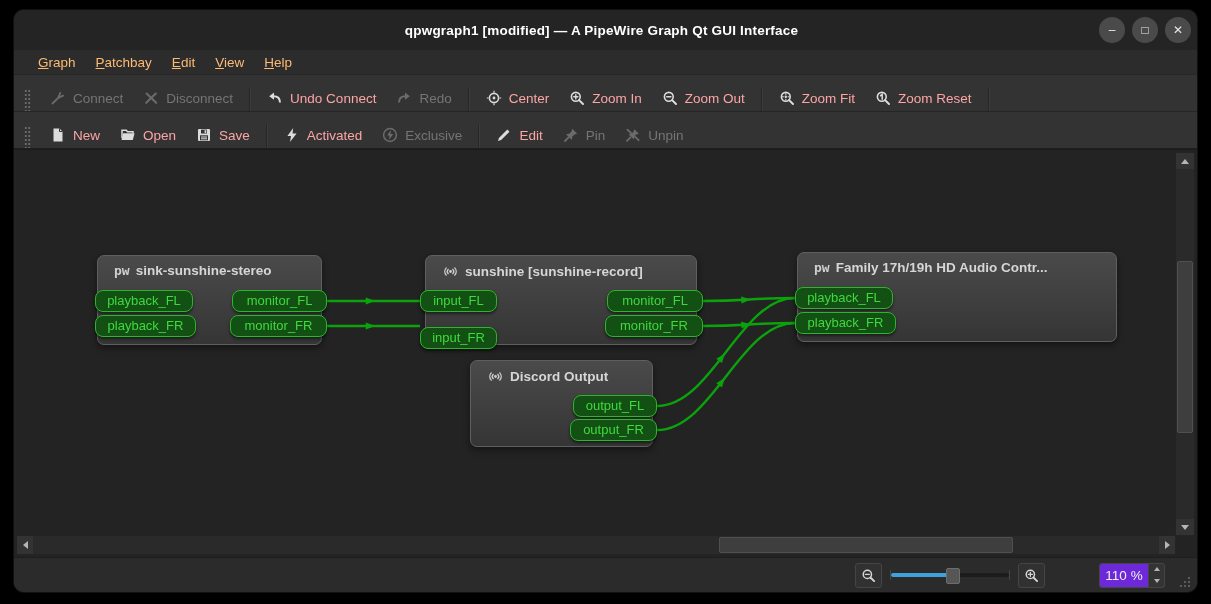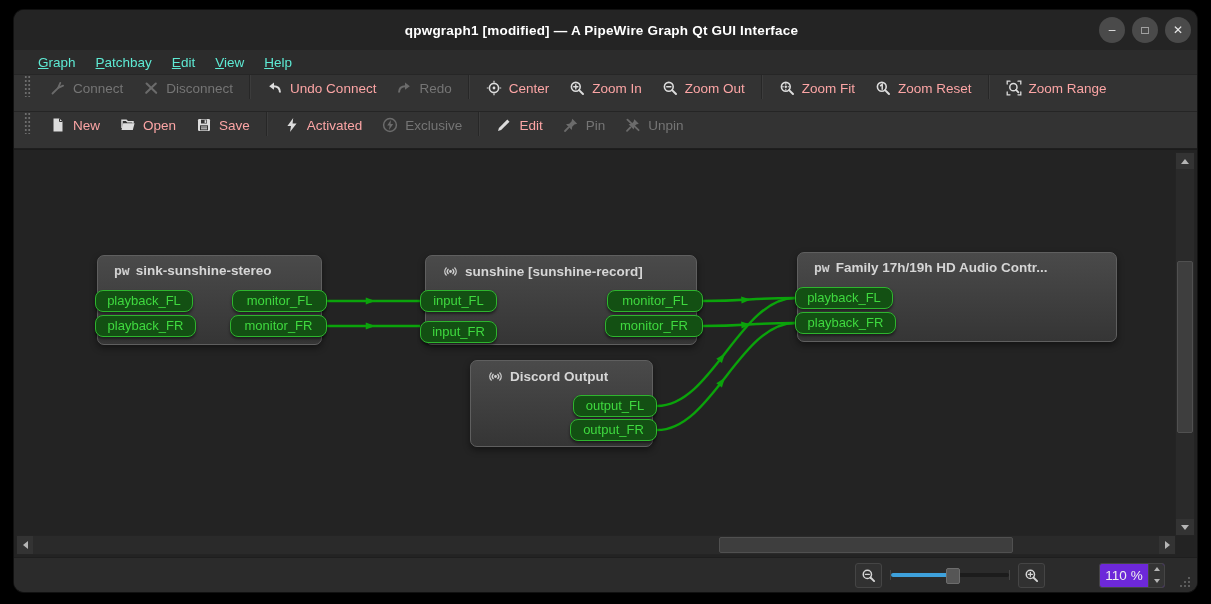--- a/index.html
+++ b/index.html
@@ -11,24 +11,24 @@
   
   .titlebar{height:40px;background:#242424;display:flex;align-items:center;position:relative;flex:none;}
   .titlebar .title{position:absolute;left:0;right:8px;text-align:center;color:#fff;
     font-size:13.5px;font-weight:bold;letter-spacing:.2px;}
   .win-controls{margin-left:auto;display:flex;gap:7px;padding-right:6px;z-index:2;}
   .win-btn{width:26px;height:26px;border-radius:50%;background:#4a4a4a;color:#e8e8e8;
     display:flex;align-items:center;justify-content:center;font-size:12px;line-height:1;cursor:default;}
   
   .menubar{height:24px;background:#2c2c2c;display:flex;align-items:center;padding-left:14px;flex:none;
     border-bottom:1px solid #262626;}
-  .menu-item{display:inline-block;color:#5eead4;font-size:13.5px;padding:2px 10px;}
+  .menu-item{display:inline-block;color:#fdba74;font-size:13.5px;padding:2px 10px;}
   .menu-item::first-letter{text-decoration:underline;}
   
-  .toolbar{height:36px;background:#333333;display:flex;align-items:flex-start;gap:2px;
+  .toolbar{height:36px;background:#333333;display:flex;align-items:flex-end;gap:2px;
     padding:0 8px;flex:none;border-bottom:1px solid #252525;}
   .toolbar.t2{border-bottom:1px solid #1e1e1e;}
   .thandle{width:7px;height:22px;margin:0 8px 0 2px;
     background-image:radial-gradient(circle,#6d6d6d 1px,transparent 1.1px);
     background-size:3.5px 4px;}
   .titem{display:flex;align-items:center;gap:7px;padding:5px 9px;color:#fca5a5;font-size:13.5px;
     border-radius:3px;white-space:nowrap;}
   .titem .ticon{color:#dcdcdc;}
   .titem.disabled{color:#757575;}
   .titem.disabled .ticon{color:#6b6b6b;}
@@ -187,28 +187,20 @@
       <svg class="ticon" width="16" height="16" viewBox="0 0 16 16" stroke="currentColor" fill="none" stroke-linecap="round">
             <circle cx="6.8" cy="6.8" r="4.4" stroke-width="1.6"></circle>
             <path d="M10.1 10.1 L14 14" stroke-width="2"></path>
             <path d="M5.6 5.7 L7.2 4.5 V9.3" stroke-width="1.5"></path>
           </svg>
       <span>Zoom Reset</span>
     </div>
 
     <div class="tsep"></div>
 
-    <div class="titem">
-      <svg class="ticon" width="16" height="16" viewBox="0 0 16 16" stroke="currentColor" fill="none" stroke-linecap="round">
-            <path d="M1.2 4 V1.2 H4 M12 1.2 H14.8 V4 M14.8 12 V14.8 H12 M4 14.8 H1.2 V12" stroke-width="1.3"></path>
-            <circle cx="7.4" cy="7.2" r="3.6" stroke-width="1.5"></circle>
-            <path d="M10 9.9 L12.4 12.3" stroke-width="1.8"></path>
-          </svg>
-      <span>Zoom Range</span>
-    </div>
   </div>
 
   <div class="toolbar t2">
     <div class="thandle"></div>
 
     <div class="titem">
       <svg class="ticon" width="16" height="16" viewBox="0 0 16 16">
             <path d="M3.5 1.5 H9.5 L12.5 4.5 V14.5 H3.5 Z" fill="currentColor"></path>
             <path d="M9.5 1.5 V4.5 H12.5" fill="none" stroke="#333" stroke-width="1"></path>
           </svg>
@@ -318,21 +310,21 @@
                 <path d="M5.8 6 A3 3 0 0 0 5.8 10 M4 4.6 A5 5 0 0 0 4 11.4 M10.2 6 A3 3 0 0 1 10.2 10 M12 4.6 A5 5 0 0 1 12 11.4"></path>
               </svg>
               <span class="gnode-title">Discord Output</span>
             </div>
           </div>
           <div class="gport" style="left: 81px; top: 140px; width: 98px;">playback_FL</div>
           <div class="gport" style="left: 81px; top: 165px; width: 101px;">playback_FR</div>
           <div class="gport" style="left: 218px; top: 140px; width: 95px;">monitor_FL</div>
           <div class="gport" style="left: 216px; top: 165px; width: 97px;">monitor_FR</div>
           <div class="gport" style="left: 406px; top: 140px; width: 77px;">input_FL</div>
-          <div class="gport" style="left: 406px; top: 171px; width: 77px;">input_FR</div>
+          <div class="gport" style="left: 406px; top: 177px; width: 77px;">input_FR</div>
           <div class="gport" style="left: 593px; top: 140px; width: 96px;">monitor_FL</div>
           <div class="gport" style="left: 591px; top: 165px; width: 98px;">monitor_FR</div>
           <div class="gport" style="left: 781px; top: 137px; width: 98px;">playback_FL</div>
           <div class="gport" style="left: 781px; top: 162px; width: 101px;">playback_FR</div>
           <div class="gport" style="left: 559px; top: 245px; width: 84px;">output_FL</div>
           <div class="gport" style="left: 556px; top: 269px; width: 87px;">output_FR</div>
         </div>
 
     <div class="vscroll">
       <div class="sb-btn" style="left:0;right:0;top:0;height:16px;">

